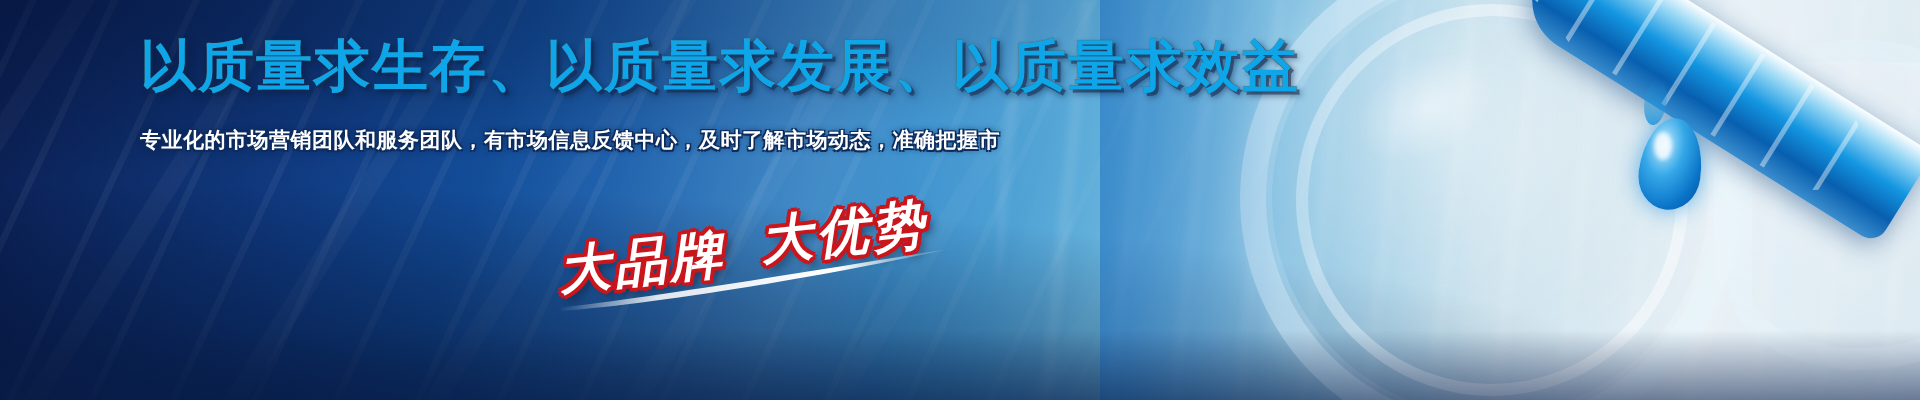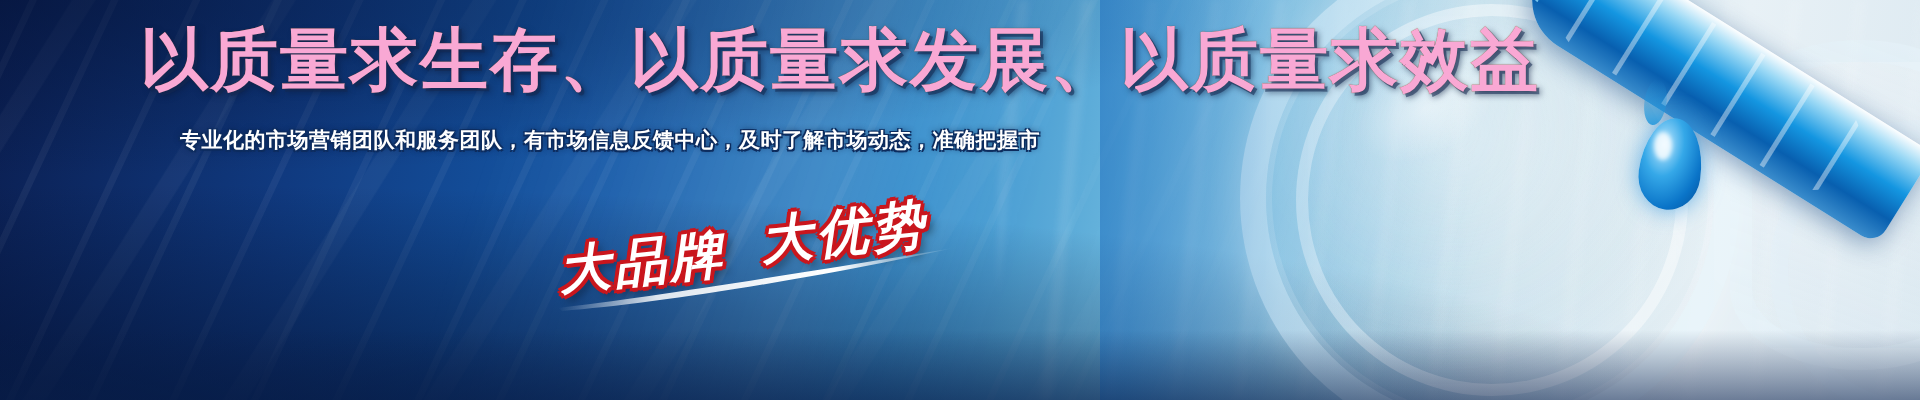--- a/index.html
+++ b/index.html
@@ -169,25 +169,25 @@
     width:18px; height:28px; border-radius:50%;
     background:rgba(255,255,255,.8); filter:blur(2px);
   }
   .lab-wash{
     position:absolute; inset:0;
     background:linear-gradient(90deg, rgba(30,110,190,.55) 0%, rgba(60,150,215,.18) 22%, rgba(255,255,255,0) 45%);
   }
 
   
   .headline{
-    position:absolute; left:140px; top:24px;
+    position:absolute; left:140px; top:36px;
     font-family:"DejaVu Sans", sans-serif;
-    font-size:68px; line-height:1.06;
+    font-size:56px; line-height:1.06;
     font-weight:700; letter-spacing:2px;
-    color:#f9a8d4;
+    color:#0ea5e9;
     text-shadow:
        3px 3px 0 rgba(20,40,80,.55),
        4px 4px 6px rgba(10,25,60,.55),
        0 0 1px rgba(120,70,0,.9);
     white-space:nowrap;
   }
 
   
   .body-copy{
     position:absolute; left:140px; top:120px;
@@ -197,21 +197,21 @@
     font-weight:700;
     color:#ffffff;
     letter-spacing:.5px;
     text-shadow:
       -1.5px -1.5px 0 #0d2c5e,
        1.5px -1.5px 0 #0d2c5e,
       -1.5px  1.5px 0 #0d2c5e,
        1.5px  1.5px 0 #0d2c5e,
        0 0 6px rgba(6,26,64,.9);
   }
-  .body-copy p{ margin:0;text-align:right; }
+  .body-copy p{ margin:0; }
 
   
   .calli{
     position:absolute; left:548px; top:196px;
     width:420px; height:120px;
   }
   .calli-word{
     position:absolute;
     font-family:"DejaVu Serif", serif;
     font-weight:700;

